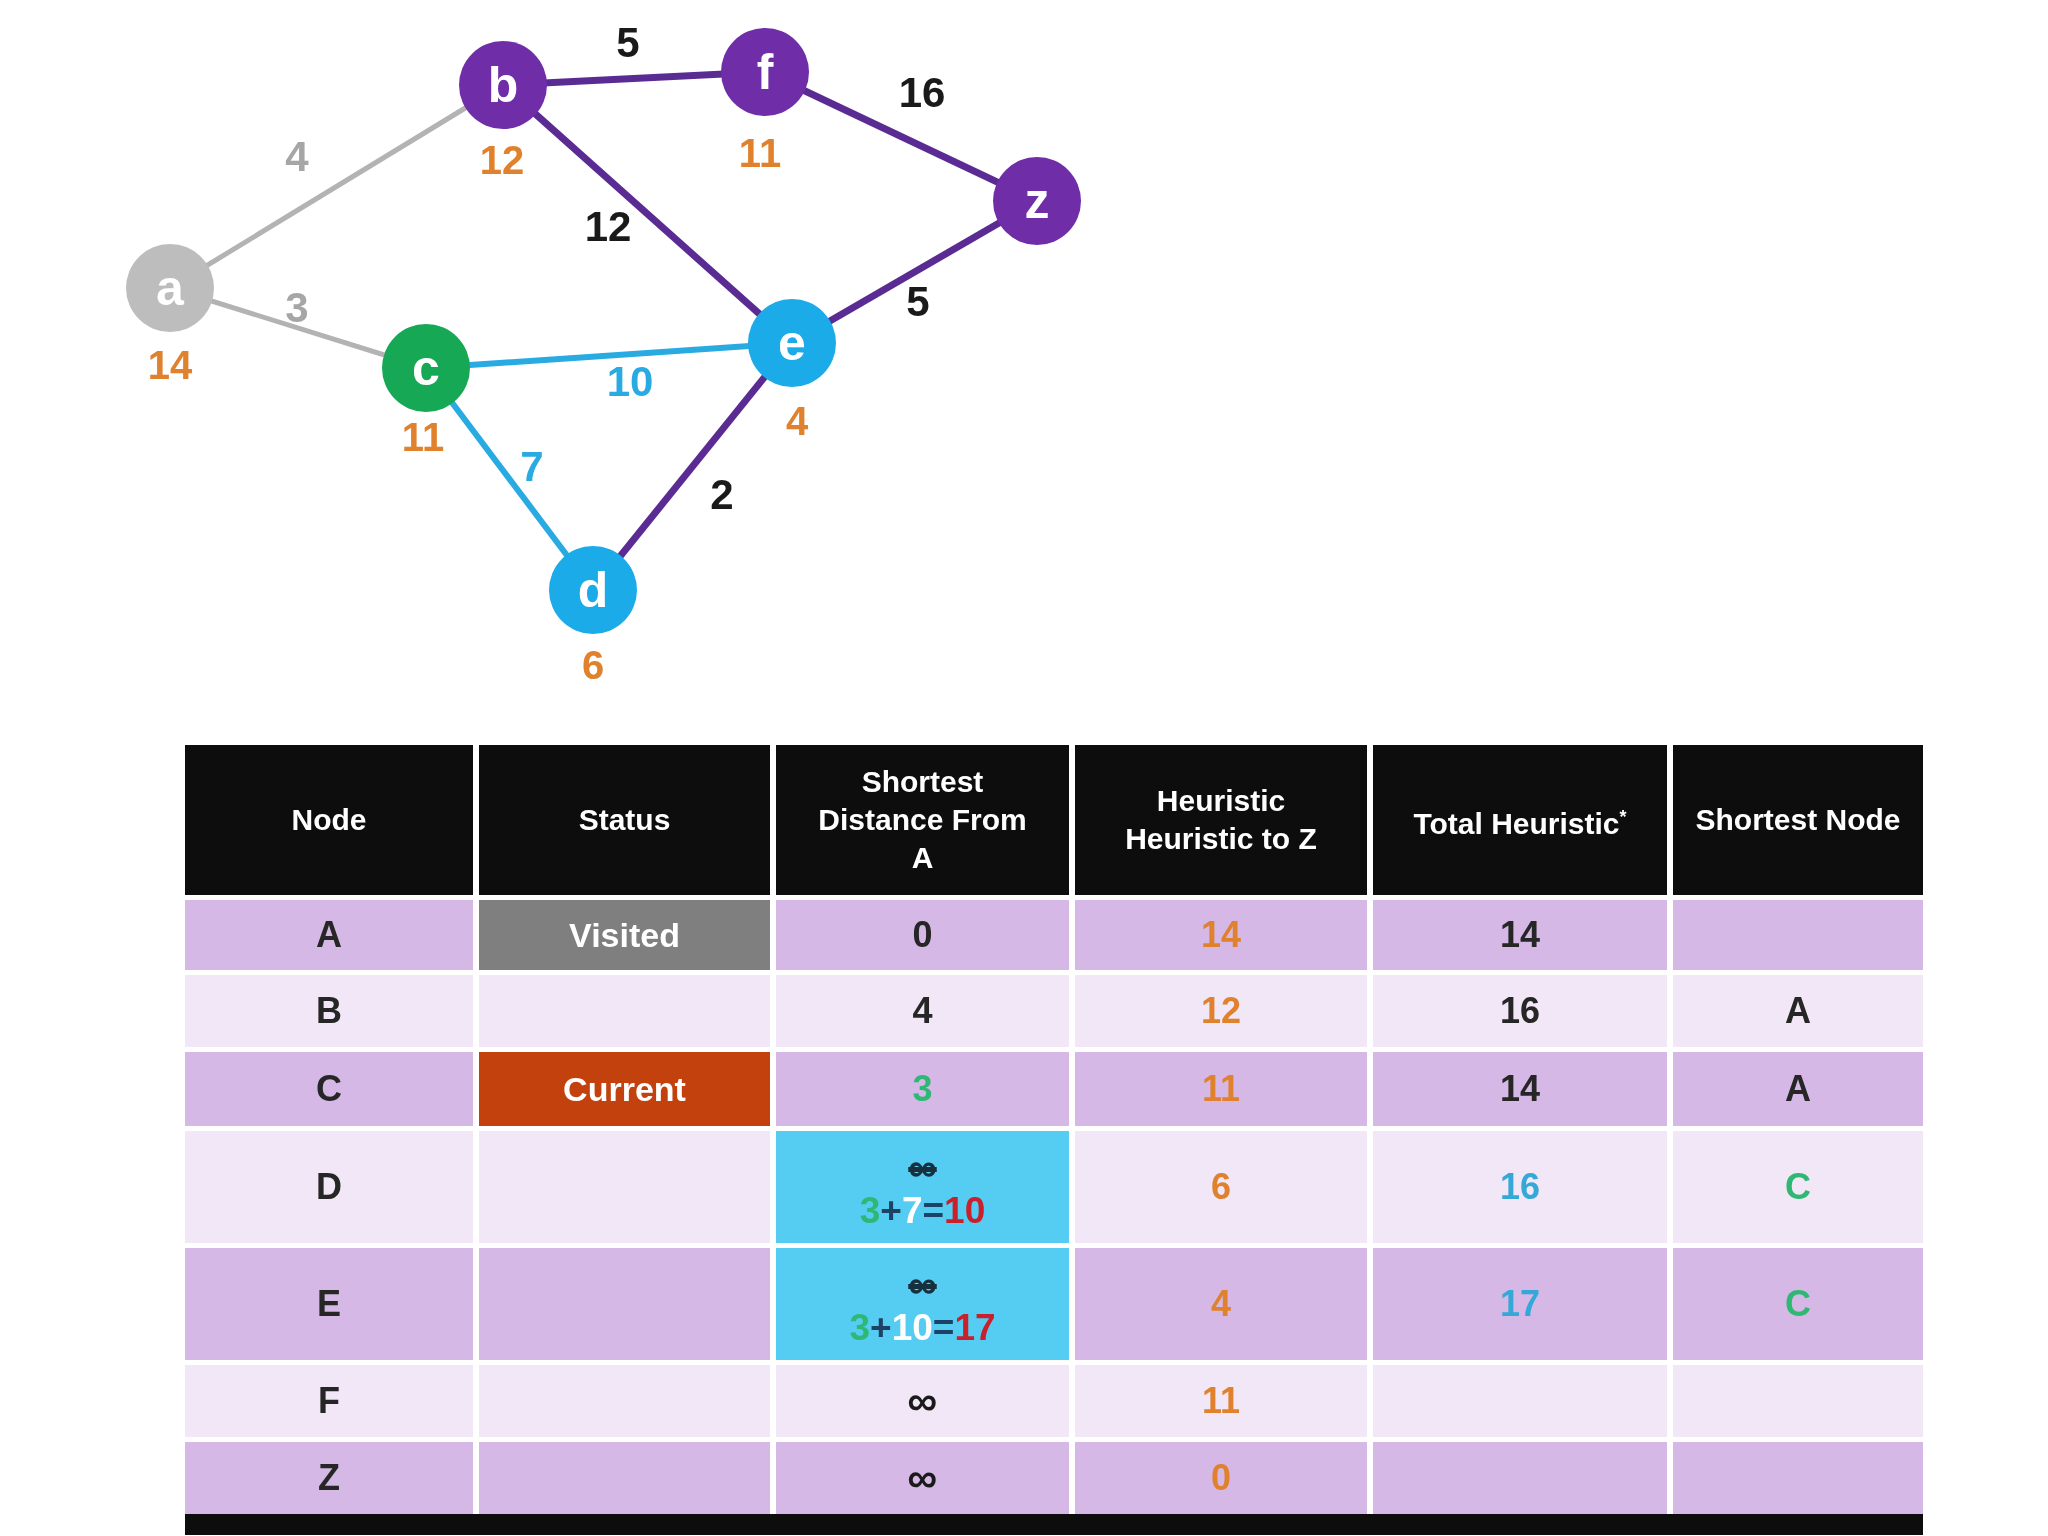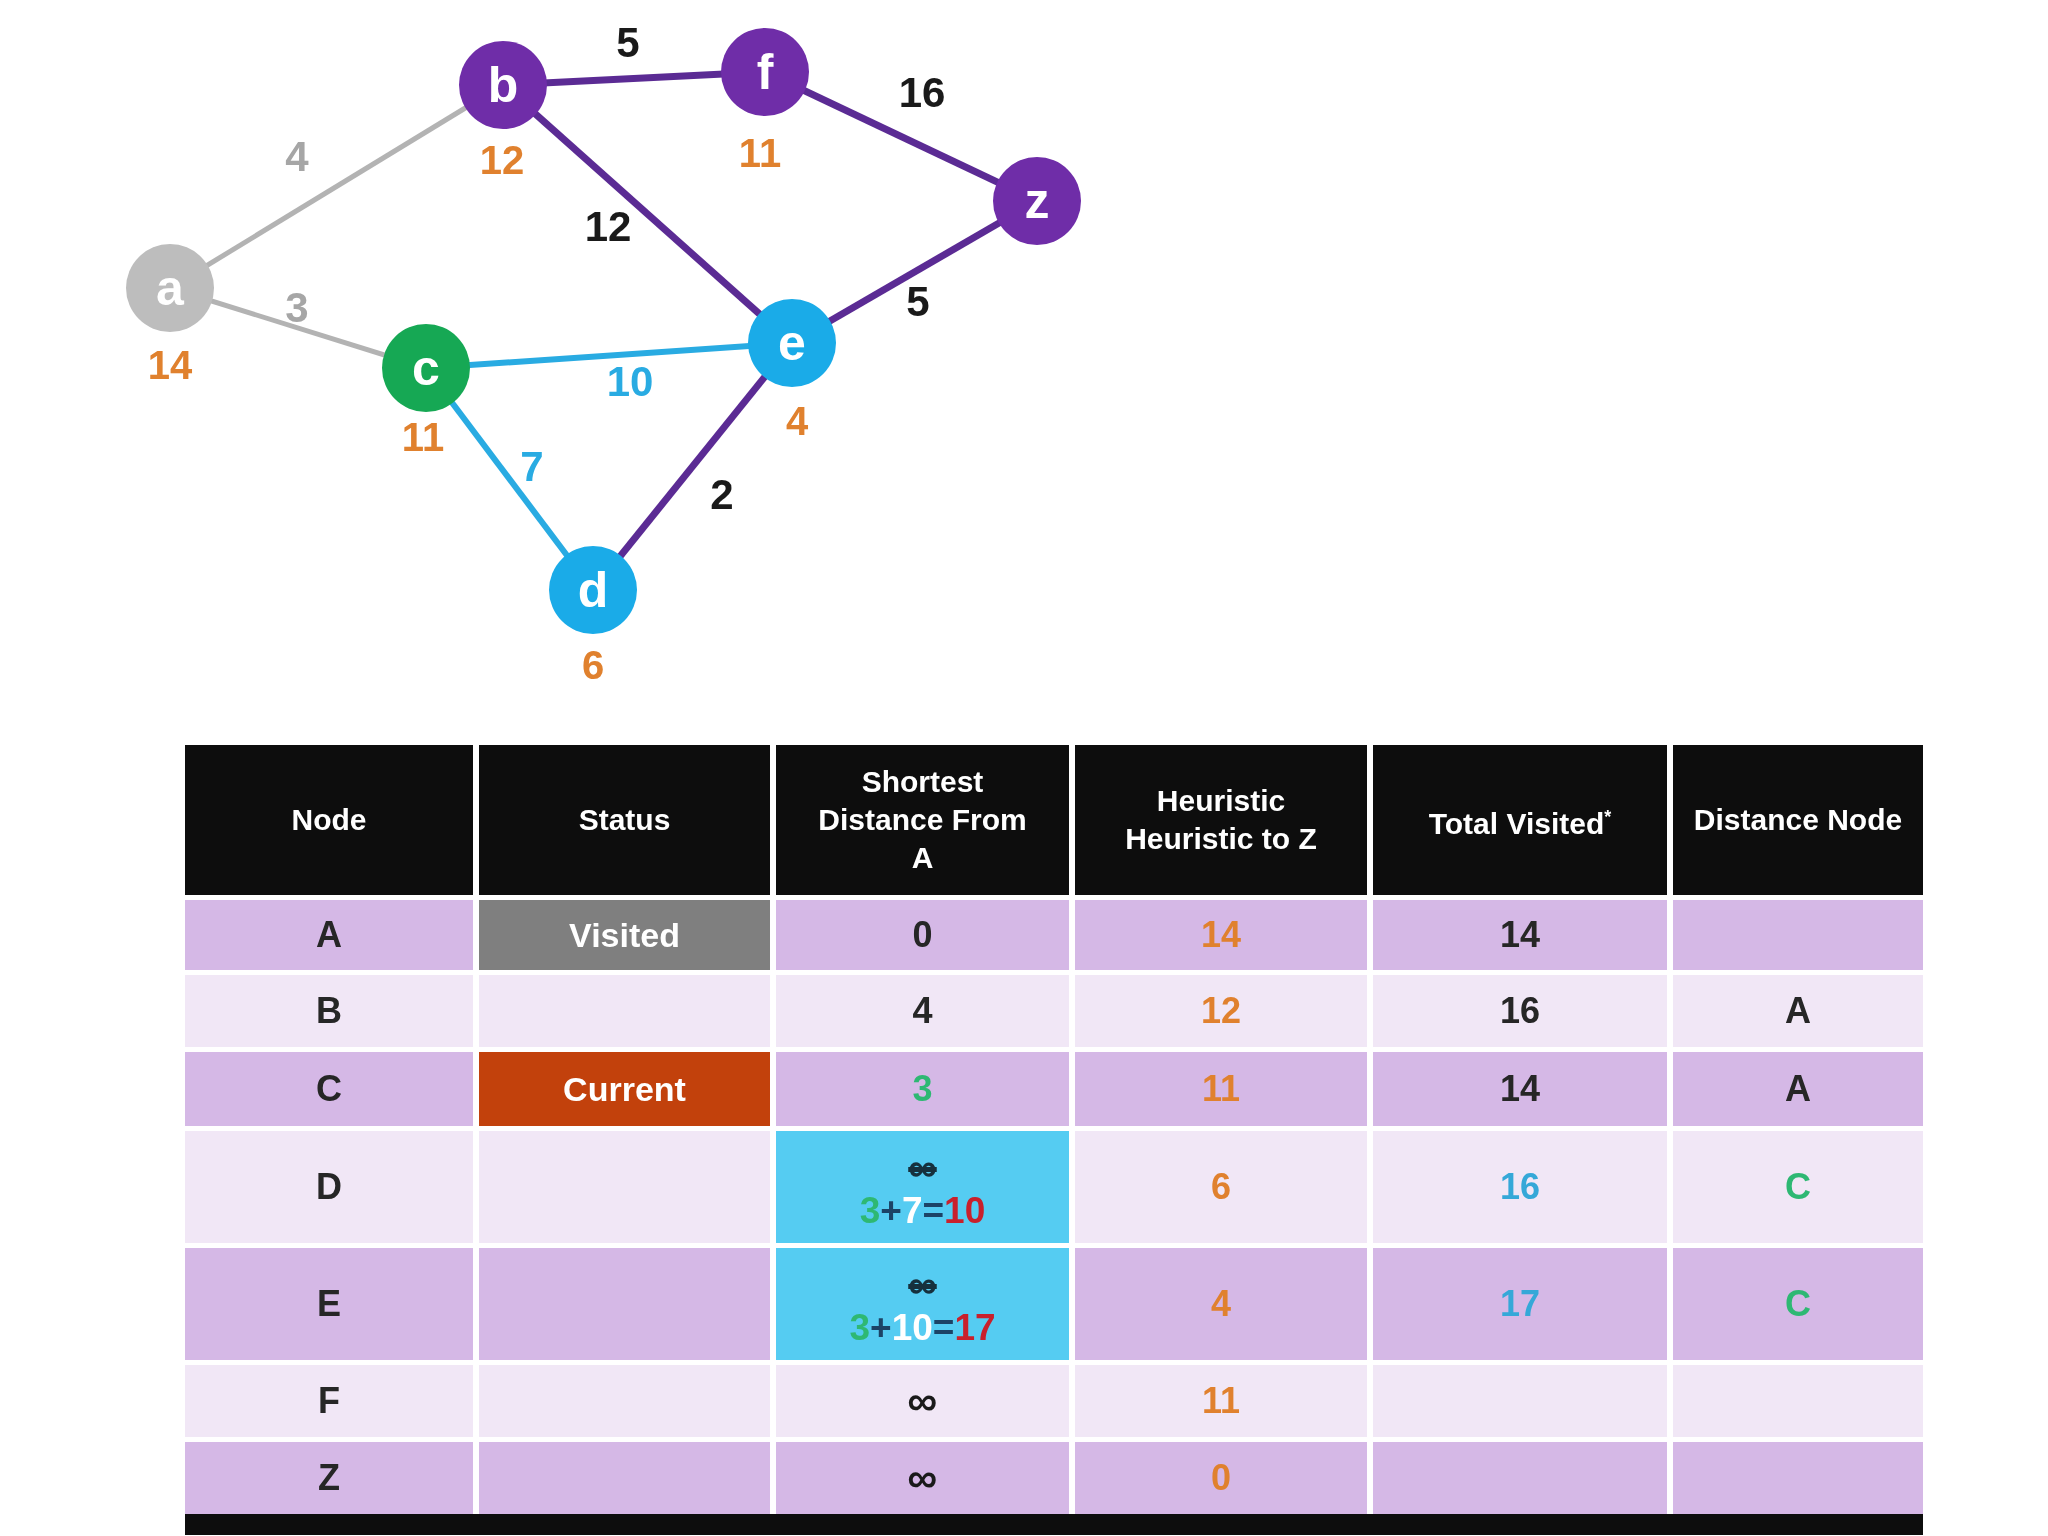--- a/index.html
+++ b/index.html
@@ -116,24 +116,24 @@
       <div class="th">
           <span class="hwrap">Status</span>
         </div>
       <div class="th">
           <span class="hwrap">Shortest Distance From A</span>
         </div>
       <div class="th">
           <span class="hwrap">Heuristic Heuristic to Z</span>
         </div>
       <div class="th">
-          <span class="hwrap"><span>Total Visited</span><sup>*</sup></span>
-        </div>
-      <div class="th">
-          <span class="hwrap">Distance Node</span>
+          <span class="hwrap"><span>Total Heuristic</span><sup>*</sup></span>
+        </div>
+      <div class="th">
+          <span class="hwrap">Shortest Node</span>
         </div>
     </div>
 
     <div class="row row-p">
       <div class="td">A</div>
       <div class="td cell-pad">
           <div class="pill pill-visited">Visited</div>
         </div>
       <div class="td">0</div>
       <div class="td v-orange">14</div>

